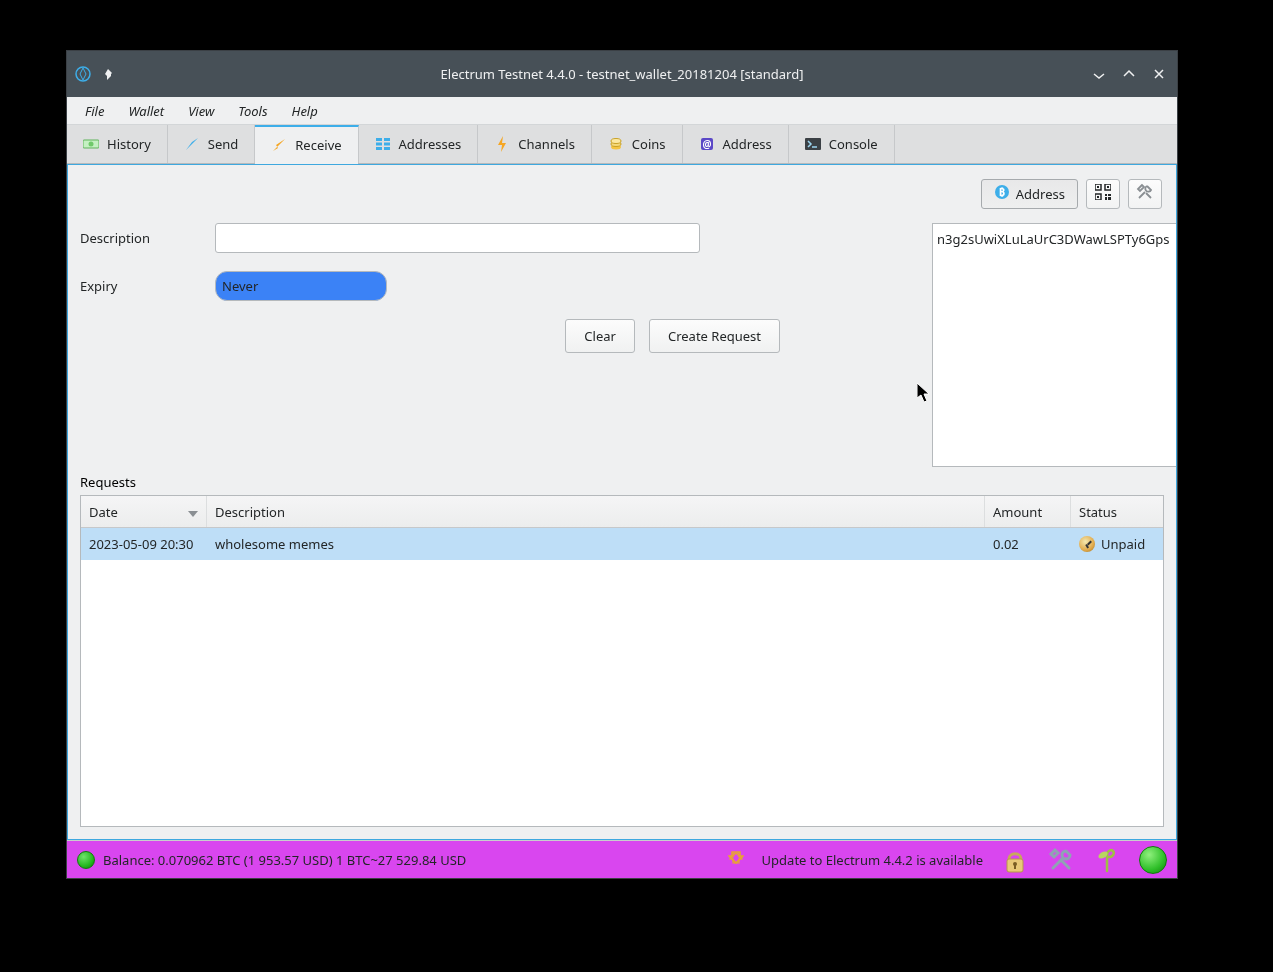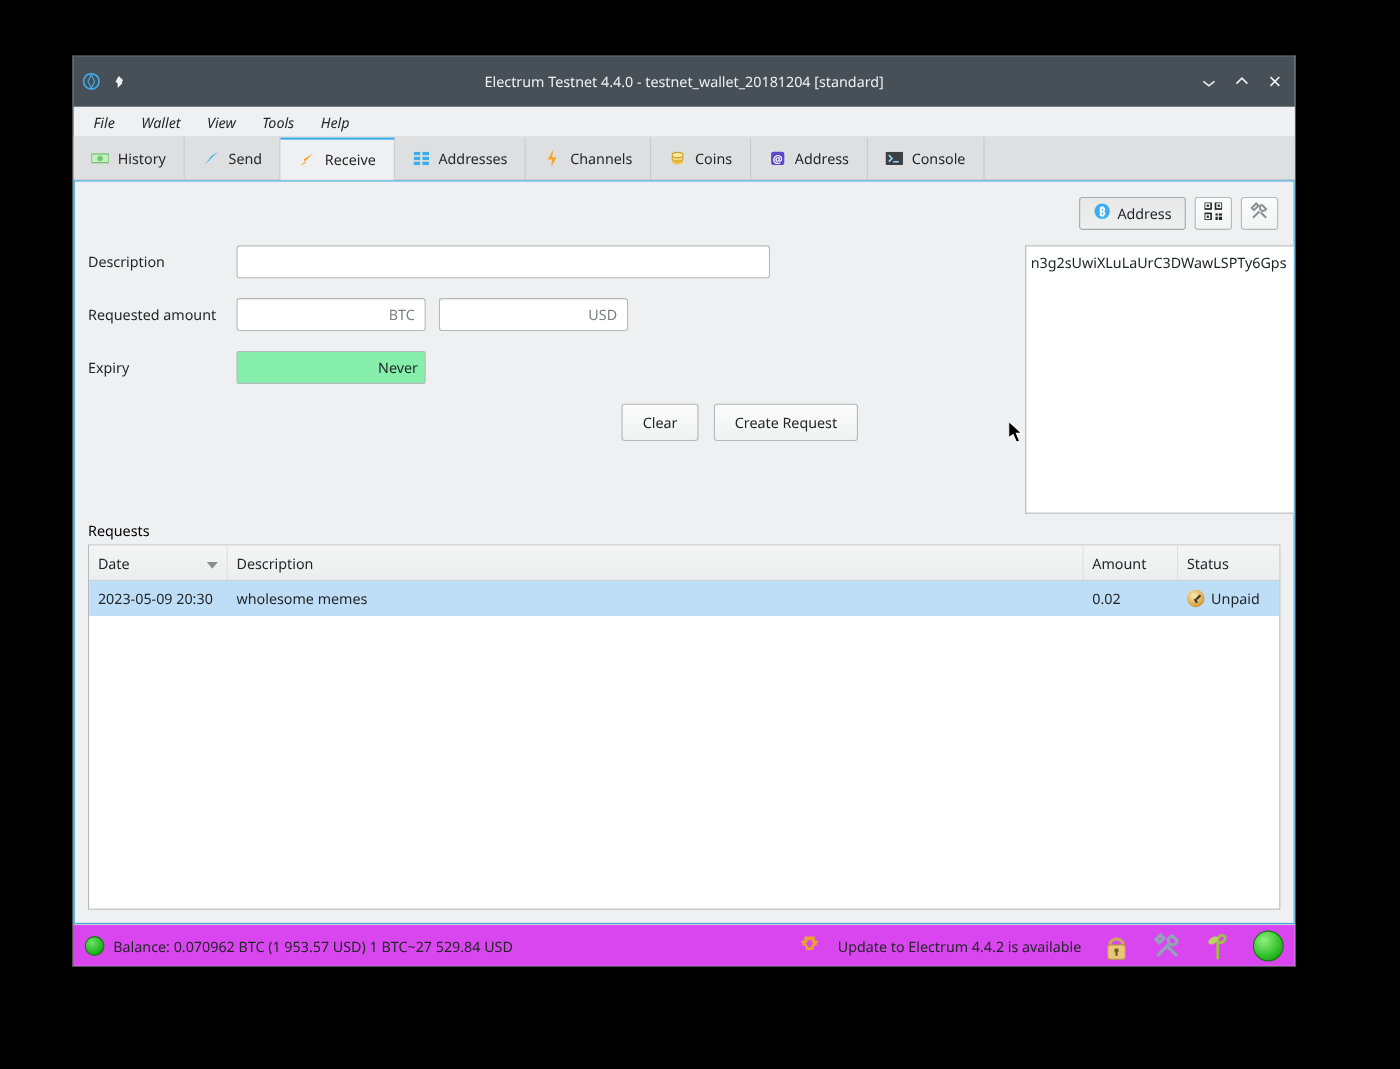--- a/index.html
+++ b/index.html
@@ -148,23 +148,23 @@
   .amount-input{ width: 172px; text-align:right; padding-right:8px;}
   .amount-wrap{ position:relative; display:inline-block; }
   .amount-wrap .unit{
     position:absolute; right:10px; top:0; line-height:30px; color:#7a7f83;
     pointer-events:none;
   }
   .expiry-btn{
     width: 172px;
     height: 30px;
     border:1px solid #b5b9bc;
-    border-radius:2px;
-    background:#86efac;
-    text-align:right;
+    border-radius:12px;
+    background:#3b82f6;
+    text-align:left;
     line-height:28px;
     color:#232627;
     font:inherit;
   }
   .action-row{
     display:flex; gap:14px; justify-content:flex-end;
     width: 700px;
   }
   .action-btn{
     height:34px; padding:0 18px;
@@ -425,32 +425,20 @@
         </span>
       </button>
     </div>
 
     <div class="form-area">
       <div class="form-row">
         <label>Description</label>
         <input class="text-input desc-input" style="">
       </div>
       <div class="form-row">
-        <label>Requested amount</label>
-        <span class="amount-wrap">
-          <input class="text-input amount-input" style="">
-          <span class="unit">BTC</span>
-        </span>
-        <span style="width:12px;"></span>
-        <span class="amount-wrap">
-          <input class="text-input amount-input" style="">
-          <span class="unit">USD</span>
-        </span>
-      </div>
-      <div class="form-row">
         <label>Expiry</label>
         <button class="expiry-btn">Never</button>
       </div>
       <div class="action-row">
         <button class="action-btn">Clear</button>
         <button class="action-btn">Create Request</button>
       </div>
     </div>
 
     <div class="address-box">n3g2sUwiXLuLaUrC3DWawLSPTy6Gps</div>

